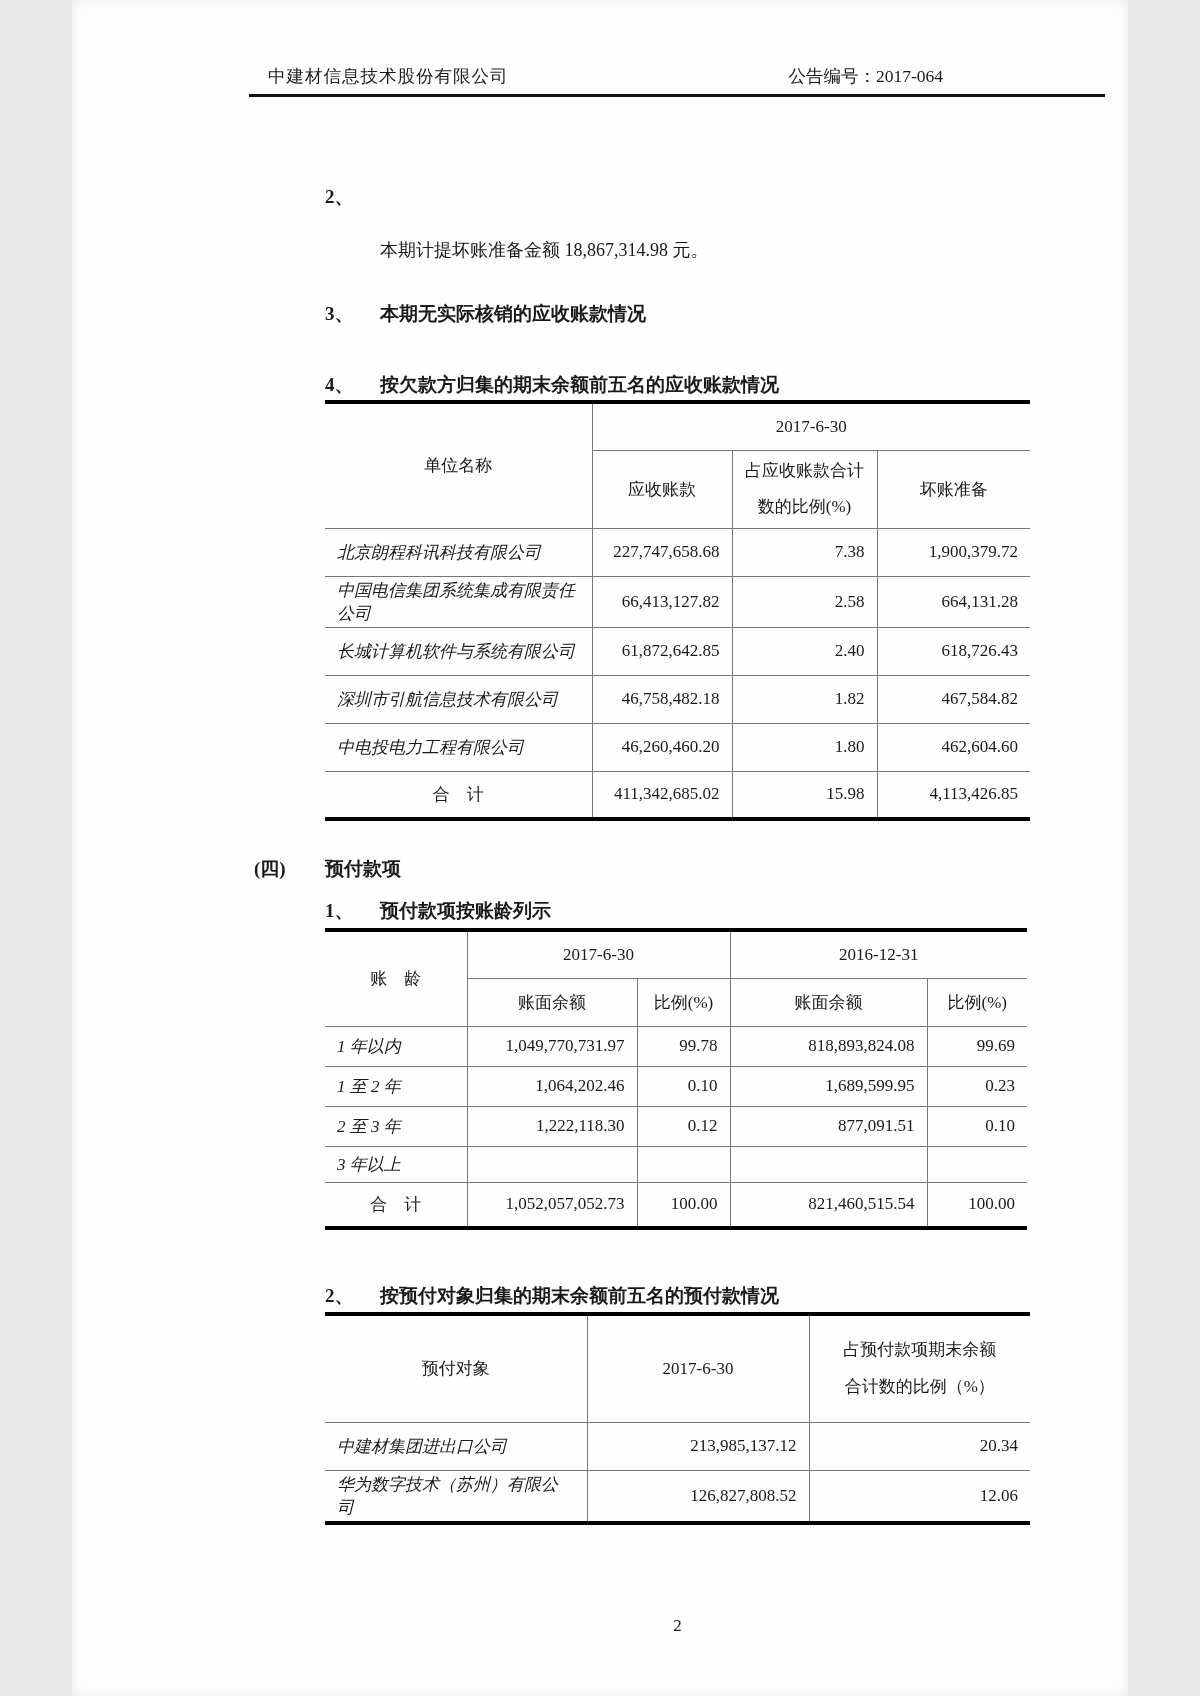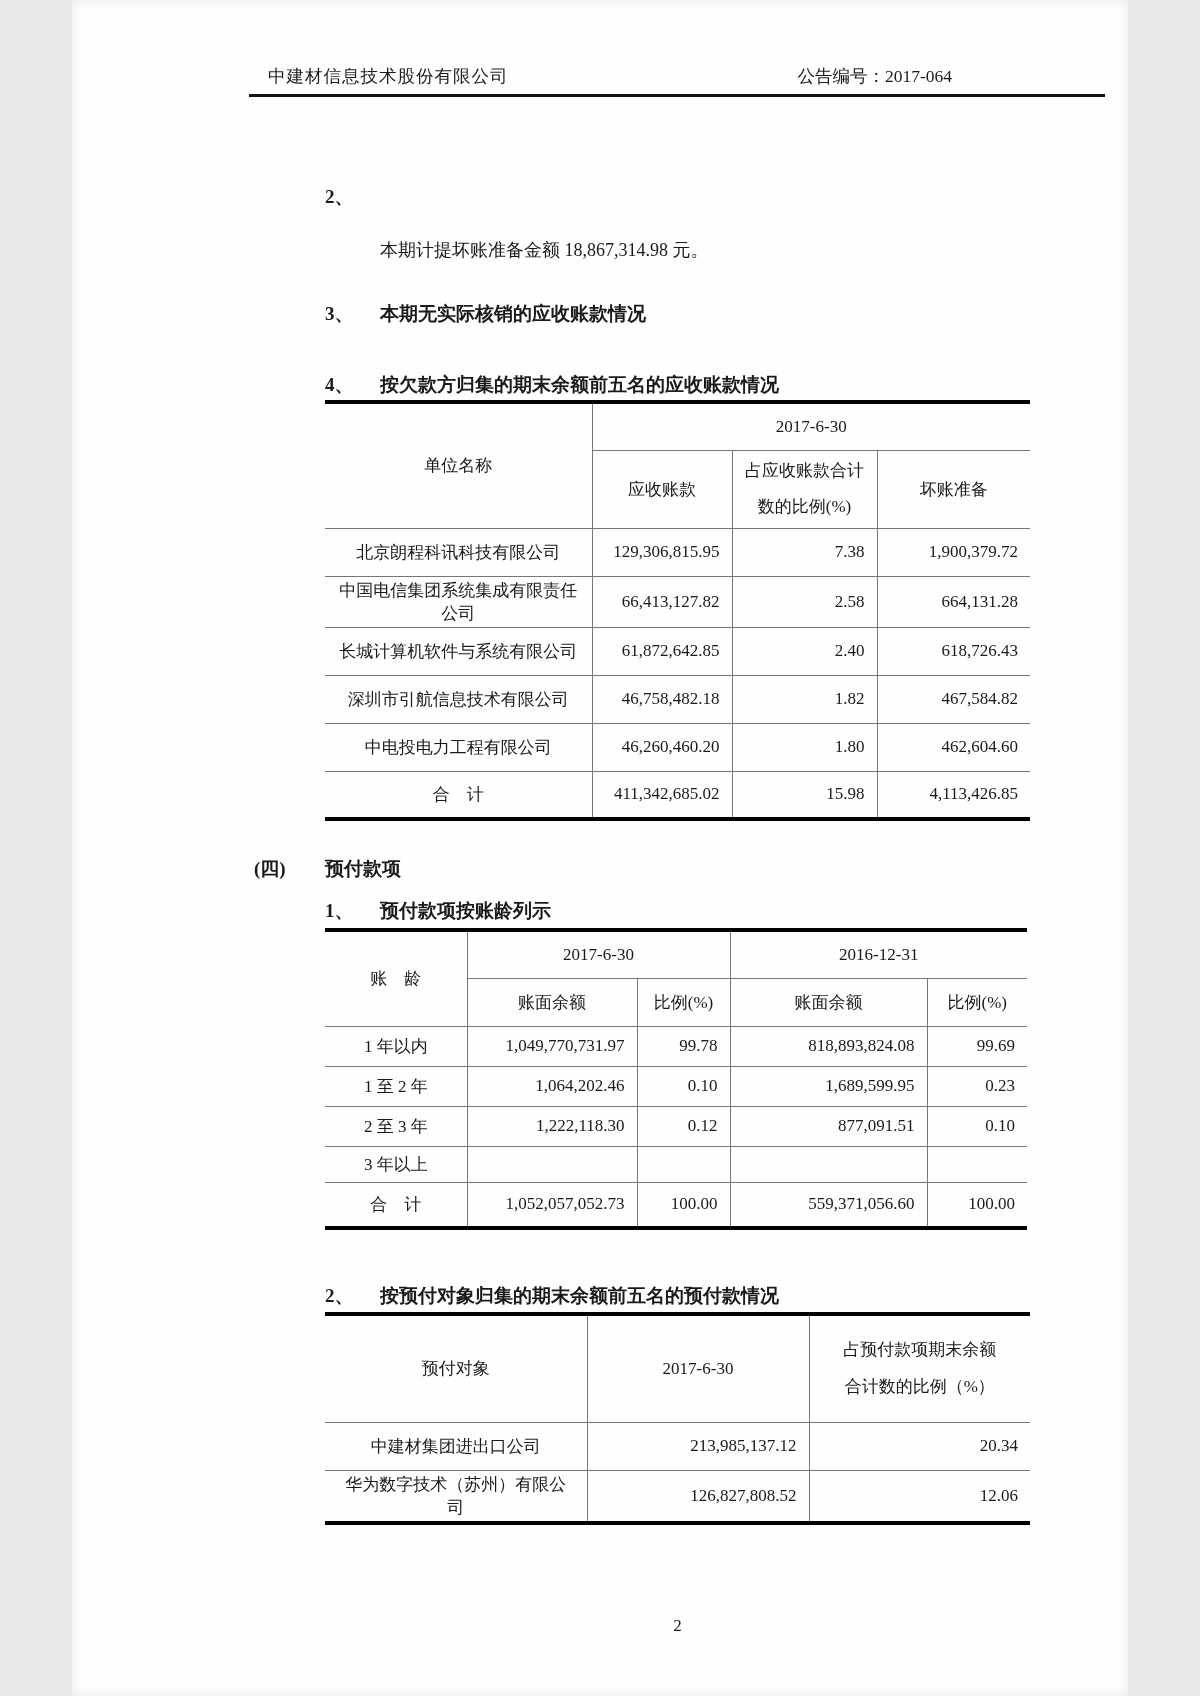--- a/index.html
+++ b/index.html
@@ -9,21 +9,21 @@
     margin:0 auto;
     background:#fefefe;
     box-shadow:inset 0 0 14px rgba(0,0,0,0.08);
     font-family:"Liberation Serif","DejaVu Serif",serif;
     color:#1a1a1a;
     overflow:hidden;
   }
   .abs{position:absolute;}
   
   .hdr-left{left:196px;top:64px;font-size:17.5px;letter-spacing:1px;}
-  .hdr-right{left:auto;right:176px;top:64px;font-size:17.5px;}
+  .hdr-right{left:auto;right:185px;top:64px;font-size:17.5px;}
   .hdr-rule{left:177px;top:94px;width:856px;height:3px;background:#111;}
   
   .heading{display:flex;font-weight:bold;font-size:19px;line-height:26px;}
   .heading .h-num{width:55px;flex:none;}
   .heading.wide-num .h-num{width:71px;}
   .body-text{font-size:18px;line-height:26px;}
   
   table.doc-table{
     border-collapse:collapse;
     table-layout:fixed;
@@ -32,21 +32,21 @@
   }
   table.doc-table td{
     border:1px solid #777;
     vertical-align:middle;
     font-size:17px;
     padding:2px 12px;
     overflow:hidden;
   }
   table.doc-table td.no-l{border-left:none;}
   table.doc-table td.no-r{border-right:none;}
-  .t-left{text-align:center;}
+  .t-left{text-align:left;font-style:italic;}
   .t-right{text-align:right;}
   .t-center{text-align:center;}
   .two-line{line-height:2.15;}
   .pagenum{left:253px;top:1616px;width:705px;text-align:center;font-size:17px;}
 </style>
 </head>
 <body>
 
 <div class="page">
 
@@ -84,21 +84,21 @@
     <tr style="height:68px">
       <td class="t-center">应收账款</td>
       <td class="t-center two-line">
             <div>占应收账款合计</div>
             <div>数的比例(%)</div>
           </td>
       <td class="t-center no-r">坏账准备</td>
     </tr>
     <tr style="height:48px">
       <td class="t-left no-l">北京朗程科讯科技有限公司</td>
-      <td class="t-right">129,306,815.95</td>
+      <td class="t-right">227,747,658.68</td>
       <td class="t-right">7.38</td>
       <td class="t-right no-r">1,900,379.72</td>
     </tr>
     <tr style="height:48px">
       <td class="t-left no-l">中国电信集团系统集成有限责任公司</td>
       <td class="t-right">66,413,127.82</td>
       <td class="t-right">2.58</td>
       <td class="t-right no-r">664,131.28</td>
     </tr>
     <tr style="height:48px">
@@ -183,21 +183,21 @@
       <td class="t-left no-l">3 年以上</td>
       <td class="t-right"></td>
       <td class="t-right"></td>
       <td class="t-right"></td>
       <td class="t-right no-r"></td>
     </tr>
     <tr style="height:46px">
       <td class="t-center no-l">合　计</td>
       <td class="t-right">1,052,057,052.73</td>
       <td class="t-right">100.00</td>
-      <td class="t-right">559,371,056.60</td>
+      <td class="t-right">821,460,515.54</td>
       <td class="t-right no-r">100.00</td>
     </tr>
   </tbody>
     </table>
 
   <div class="abs heading" style="left:253px;top:1283px;width:760px;">
     <span class="h-num">2、</span>
     <span>按预付对象归集的期末余额前五名的预付款情况</span>
   </div>
 

